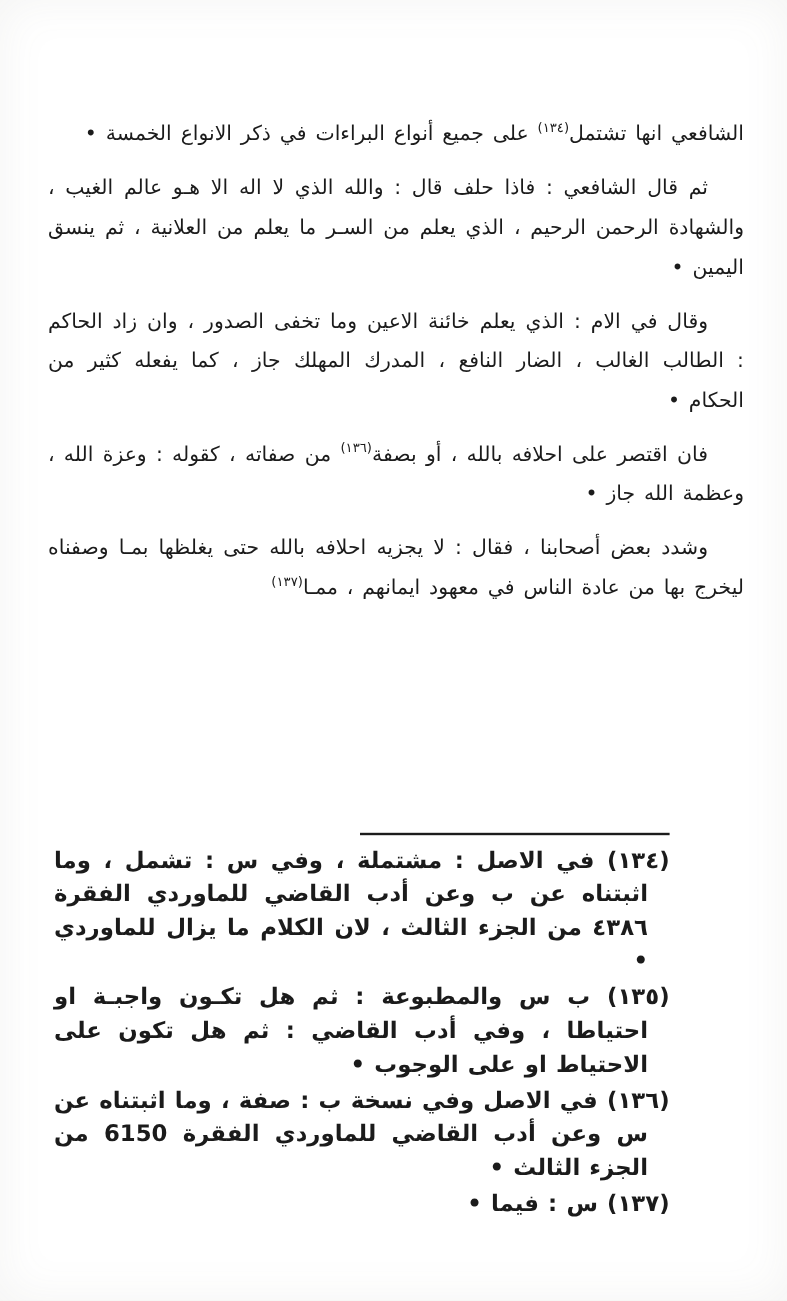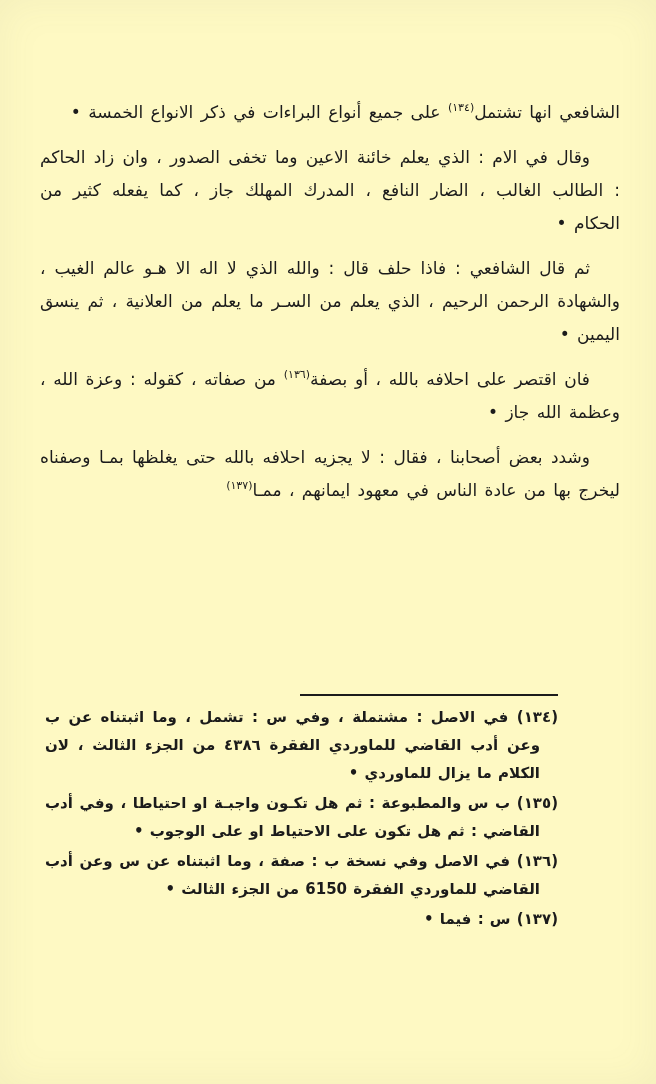--- a/index.html
+++ b/index.html
@@ -9,21 +9,21 @@
   body {
     width: 656px;
     height: 1084px;
     background: #e9e9e7;
     font-family: "DejaVu Sans", sans-serif;
   }
   .page {
     position: relative;
     width: 656px;
     height: 1084px;
-    background: #fef9c3;
+    background: #ffffff;
     color: #1b1b1b;
     direction: rtl;
     overflow: hidden;
     box-shadow: inset 0 0 40px rgba(120,115,100,0.08);
   }
   
   .main {
     position: absolute;
     top: 96px;
     right: 36px;
@@ -59,21 +59,21 @@
   }
   
   .footnotes {
     position: absolute;
     top: 703px;
     right: 98px;
     width: 513px;
   }
   .fn {
     margin: 0 0 2px 0;
-    font-size: 15px;
+    font-size: 19px;
     font-weight: bold;
     line-height: 28px;
     text-align: justify;
     padding-right: 18px;
     text-indent: -18px;
     word-spacing: 1px;
   }
   .fn-num { white-space: nowrap; }
   
   .pagenum {
@@ -92,23 +92,23 @@
 <body>
 
 <div class="page">
 
   <div class="main">
 
     <p class="para noindent"><span>الشافعي انها تشتمل</span><sup class="fn-marker">(١٣٤)</sup><span> على جميع أنواع البراءات في ذكر الانواع الخمسة •</span></p>
 
 
 
+    <p class="para"><span>ثم قال الشافعي : فاذا حلف قال : والله الذي لا اله الا هـو عالم الغيب ، والشهادة الرحمن الرحيم ، الذي يعلم من السـر ما يعلم من العلانية ، ثم ينسق اليمين •</span></p>
+
     <p class="para"><span>وقال في الام : الذي يعلم خائنة الاعين وما تخفى الصدور ، وان زاد الحاكم : الطالب الغالب ، الضار النافع ، المدرك المهلك جاز ، كما يفعله كثير من الحكام •</span></p>
-
-    <p class="para"><span>ثم قال الشافعي : فاذا حلف قال : والله الذي لا اله الا هـو عالم الغيب ، والشهادة الرحمن الرحيم ، الذي يعلم من السـر ما يعلم من العلانية ، ثم ينسق اليمين •</span></p>
 
     <p class="para"><span>فان اقتصر على احلافه بالله ، أو بصفة</span><sup class="fn-marker">(١٣٦)</sup><span> من صفاته ، كقوله : وعزة الله ، وعظمة الله جاز •</span></p>
 
     <p class="para"><span>وشدد بعض أصحابنا ، فقال : لا يجزيه احلافه بالله حتى يغلظها بمـا وصفناه ليخرج بها من عادة الناس في معهود ايمانهم ، ممـا</span><sup class="fn-marker">(١٣٧)</sup><span></span></p>
 
   </div>
 
   <div class="fn-sep"></div>
 
   <div class="footnotes">

